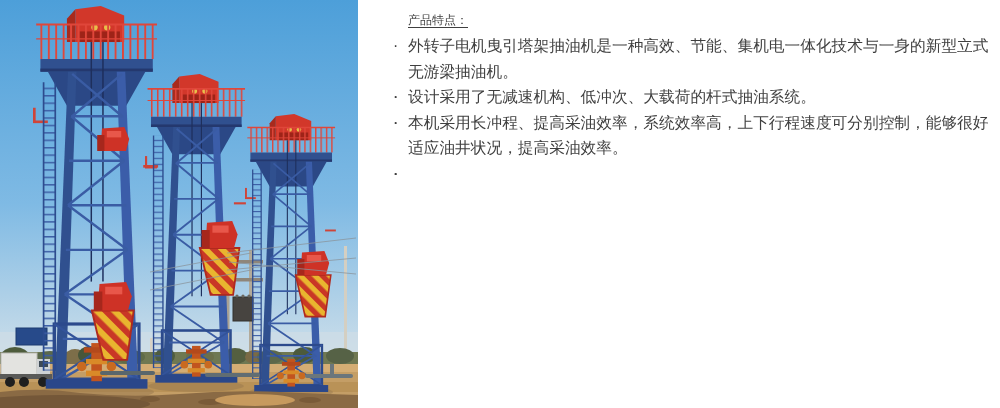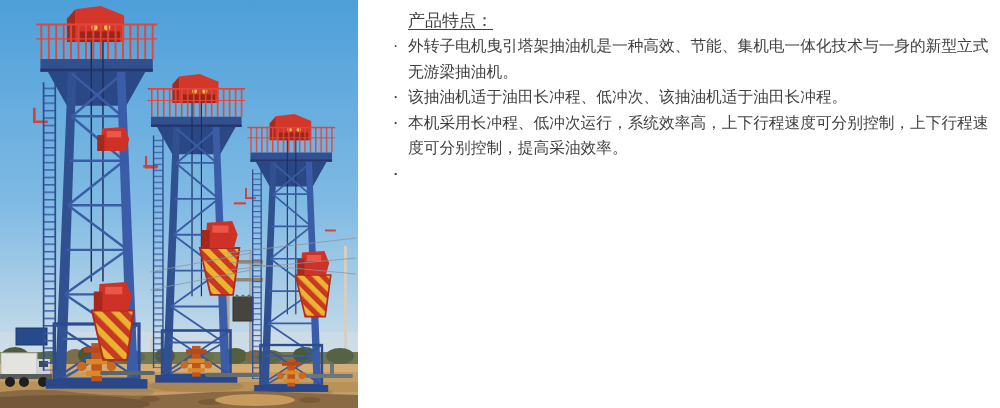--- a/index.html
+++ b/index.html
@@ -9,21 +9,21 @@
   }
   .photo{position:absolute;left:0;top:0;width:358px;height:408px;margin:0;}
   .photo svg{display:block;width:100%;height:100%;}
   .content{
     position:absolute;left:358px;top:0;right:0;bottom:0;
     padding:8px 2px 0 50px;
     color:var(--text_color,#3f3f3f);
     font-size:15.7px;line-height:25.45px;
   }
   .title{
-    font-size:17px;font-weight:normal;margin:0;
+    font-size:12px;font-weight:normal;margin:0;
     text-decoration:underline;text-underline-offset:3px;text-decoration-thickness:1px;
   }
   .feature{position:relative;}
   .bullet{position:absolute;left:-15px;top:0;}
 </style>
 </head>
 <body>
 
 <div class="page">
 
@@ -221,27 +221,27 @@
   <section class="content">
     <h2 class="title">产品特点：</h2>
 
     <div class="feature">
       <span class="bullet">·</span><span>外转子电机曳引塔架抽油机是一种高效、节能、集机电一体化技术与一身的新型立式无游梁抽油机。</span>
     </div>
     <div class="feature">
       <span class="bullet">·</span>
     </div>
     <div class="feature">
-      <span class="bullet">·</span><span>该抽油机适于油田长冲程、低冲次、该抽油机适于油田长冲程。</span>
-    </div>
-    <div class="feature">
-      <span class="bullet">·</span>
-    </div>
-    <div class="feature">
-      <span class="bullet">·</span><span>本机采用长冲程、低冲次运行，系统效率高，上下行程速度可分别控制，上下行程速度可分别控制，提高采油效率。</span>
+      <span class="bullet">·</span><span>设计采用了无减速机构、低冲次、大载荷的杆式抽油系统。</span>
+    </div>
+    <div class="feature">
+      <span class="bullet">·</span>
+    </div>
+    <div class="feature">
+      <span class="bullet">·</span><span>本机采用长冲程、提高采油效率，系统效率高，上下行程速度可分别控制，能够很好适应油井状况，提高采油效率。</span>
     </div>
     <div class="feature">
       <span class="bullet">·</span>
     </div>
     <div class="feature">
       <span class="bullet">·</span>
     </div>
     <div class="feature">
       <span class="bullet">·</span>
     </div>

